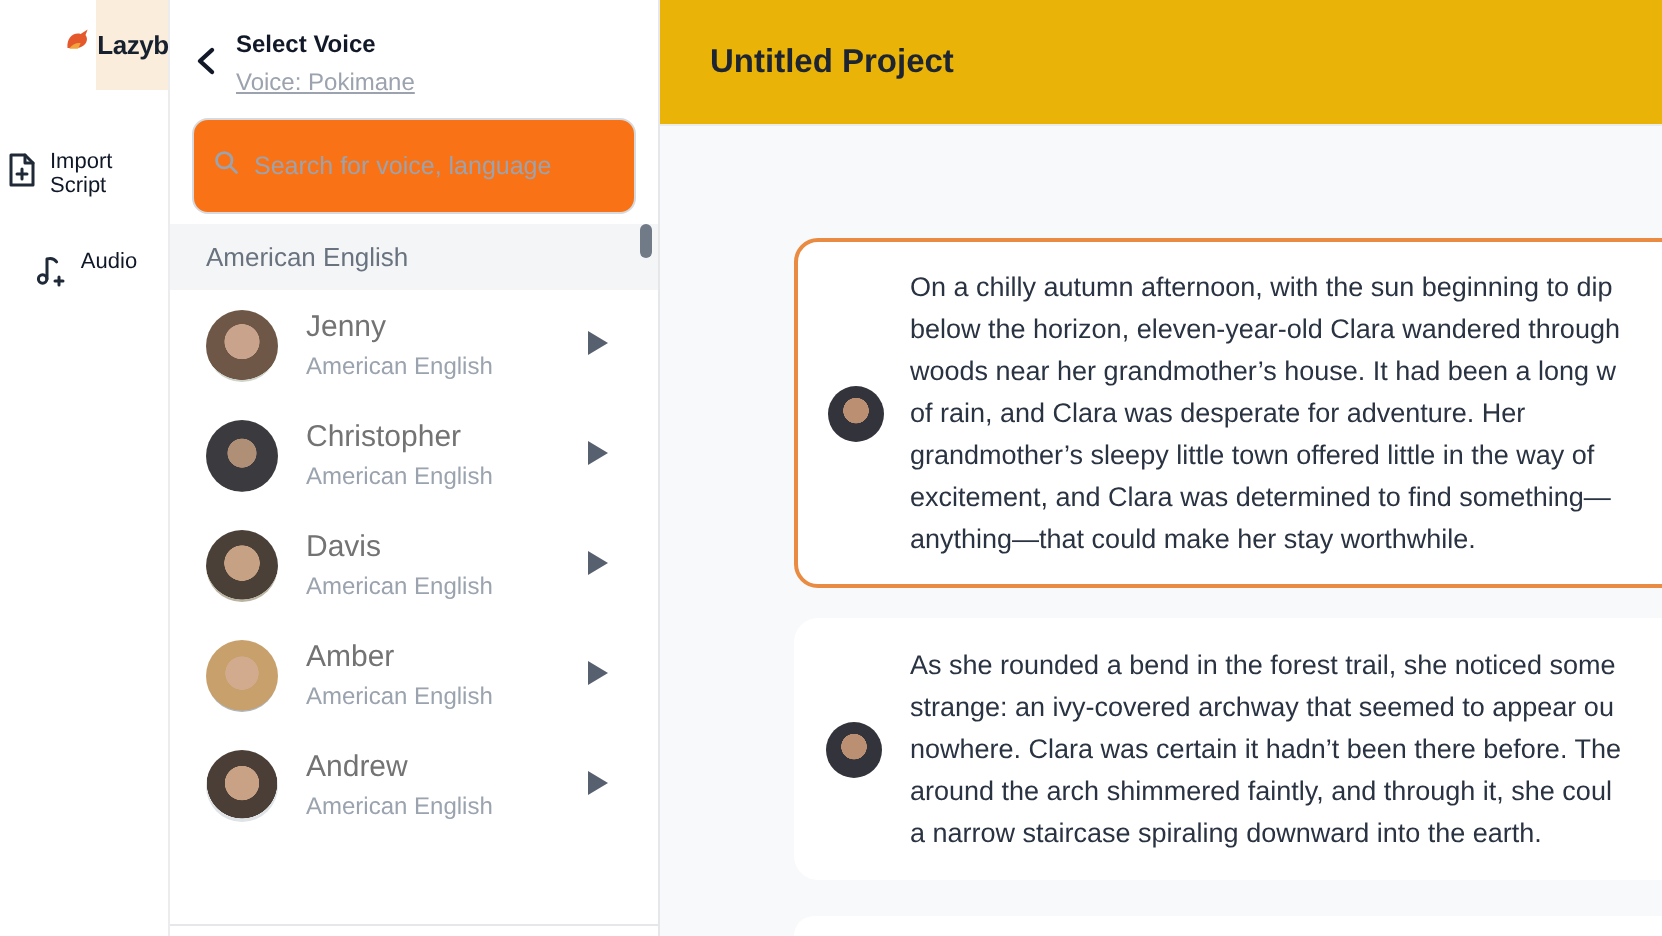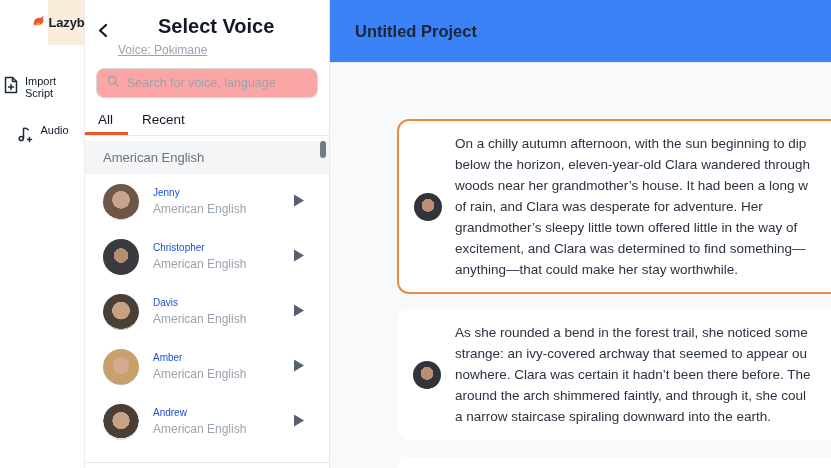--- a/index.html
+++ b/index.html
@@ -12,49 +12,49 @@
   .logo { height:45px; background:#fbeddb; display:flex; align-items:center; justify-content:center; gap:3px;margin-left:48px; }
   .logo-text { font-size:13px; font-weight:700; color:#17202e; letter-spacing:-0.2px; }
   .rail-nav { display:flex; flex-direction:column; align-items:center; margin-top:30px; gap:25px; }
   .rail-item { display:flex; flex-direction:row; gap:5px; cursor:pointer; }
   .rail-item .lbl { font-size:11px; color:#101828; }
 
   
   .vpanel { width:245px; flex:0 0 245px; background:#fff; border-right:1px solid #e5e7eb; display:flex; flex-direction:column; position:relative; }
   .vp-header { padding:15px 12px 0 12px; display:flex; align-items:flex-start; gap:9px; }
   .back-btn { background:none; border:none; cursor:pointer; padding:2px 0 0 0; margin-top:6px; }
-  .vp-title { font-size:20px; font-weight:700; color:#111827;margin-left:40px; }
+  .vp-title { font-size:12px; font-weight:700; color:#111827; }
   .vp-sub { font-size:12px; color:#9ca3af; margin-top:5px;text-decoration:underline; }
-  .search-box { margin:11px 11px 0 11px; height:30px; border:1px solid #d6dade; border-radius:8px; display:flex; align-items:center; padding:0 9px; gap:7px; background:#fca5a5; }
+  .search-box { margin:11px 11px 0 11px; height:48px; border:1px solid #d6dade; border-radius:8px; display:flex; align-items:center; padding:0 9px; gap:7px; background:#f97316; }
   .search-box input { border:none; outline:none; flex:1; font-size:12.5px; color:#374151; font-family:"Liberation Sans",sans-serif; background:transparent; }
   .search-box input::placeholder { color:#9ca3af; }
   .tabs { display:flex; margin-top:8px; border-bottom:1px solid #e5e7eb; height:30px; }
   .tab { font-size:13.5px; color:#111827; display:flex; align-items:center; cursor:pointer; }
   .tab.t-all { padding:0 15px 0 13px; border-bottom:3px solid #e4582b; font-weight:500; }
   .tab.t-recent { padding:0 14px 0 14px; border-bottom:3px solid transparent; }
   .vlist { flex:1; position:relative; overflow:hidden; background:#fff; }
   .sec-head { margin-top:5px; background:#f4f5f7; color:#68737f; font-size:13px; padding:9px 18px; }
   .vrow { height:55px; display:flex; align-items:center; padding:0 20px 0 18px; cursor:pointer; background:#fff; }
   .vrow .meta { margin-left:14px; flex:1; }
-  .vname { font-size:10px; color:#1d4ed8; font-weight:500; }
+  .vname { font-size:15px; color:#737373; font-weight:500; }
   .vlang { font-size:12px; color:#9aa3ae; margin-top:4px; }
   .avatar { width:36px; height:36px; border-radius:50%; flex:0 0 36px; }
   .av-jenny       { background:radial-gradient(circle at 50% 44%, #c9a38b 0 32%, #6e5747 33% 70%, #cdd3c9 71%); }
   .av-christopher { background:radial-gradient(circle at 50% 46%, #b08f77 0 27%, #3a3a3f 28% 72%, #8a8d90 73%); }
   .av-davis       { background:radial-gradient(circle at 50% 46%, #c6a184 0 33%, #4a4038 34% 68%, #b9b4a2 69%); }
   .av-amber       { background:radial-gradient(circle at 50% 46%, #d2ab8e 0 31%, #c8a06b 32% 70%, #aeb4ba 71%); }
   .av-andrew      { background:radial-gradient(circle at 50% 46%, #c9a184 0 32%, #4b3e36 33% 66%, #dfe3e6 67%); }
   .av-poki        { background:radial-gradient(circle at 50% 44%, #bb8f71 0 30%, #32333b 31% 74%, #f3dfe1 75%); }
   .play-btn { background:none; border:none; cursor:pointer; padding:4px; display:flex; }
   .scroll-thumb { position:absolute; right:3px; top:5px; width:6px; height:17px; border-radius:3px; background:#717a87; }
   .vp-footer { height:6px; background:#fff; border-top:1px solid #e5e7eb; }
 
   
   .main { flex:1; background:#f8f9fa; display:flex; flex-direction:column; min-width:0; }
-  .main-header { height:71px; background:#3b82f6; border-bottom:1px solid #e9ebed; display:flex; align-items:center; padding-left:25px; }
+  .main-header { height:71px; background:#eab308; border-bottom:1px solid #e9ebed; display:flex; align-items:center; padding-left:25px; }
   .proj-title { font-size:16.5px; font-weight:700; color:#1e2532; }
   .content { position:relative; flex:1; }
   .block { position:relative; width:465px; margin-left:67px; background:#fff; border-radius:12px;
            padding:13px 16px 13px 58px; font-size:13.5px; line-height:21px; color:#2a3342; }
   .block.selected { border:2px solid #e98b43; padding-left:56px; padding-top:12px; padding-bottom:12px; }
   .block .avatar-sm { position:absolute; left:16px; top:50%; transform:translateY(-50%); width:28px; height:28px; border-radius:50%; }
   .block.selected .avatar-sm { left:15px; }
   .block .tline { white-space:nowrap; }
   .b1 { margin-top:56px; }
   .b2 { margin-top:15px; }
@@ -117,24 +117,20 @@
     <div class="search-box">
       <span>
         <svg width="14" height="14" viewBox="0 0 16 16" fill="none" stroke="#9aa3af" stroke-width="1.6" stroke-linecap="round">
           <circle cx="7" cy="7" r="4.4"></circle>
           <line x1="10.5" y1="10.5" x2="14" y2="14"></line>
         </svg>
       </span>
       <input type="text" placeholder="Search for voice, language" style="">
     </div>
 
-    <div class="tabs">
-      <div class="tab t-all">All</div>
-      <div class="tab t-recent">Recent</div>
-    </div>
 
     <div class="vlist">
       <div class="sec-head">American English</div>
 
       <div class="vrow">
         <div class="avatar av-jenny"></div>
         <div class="meta">
           <div class="vname">Jenny</div>
           <div class="vlang">American English</div>
         </div>

